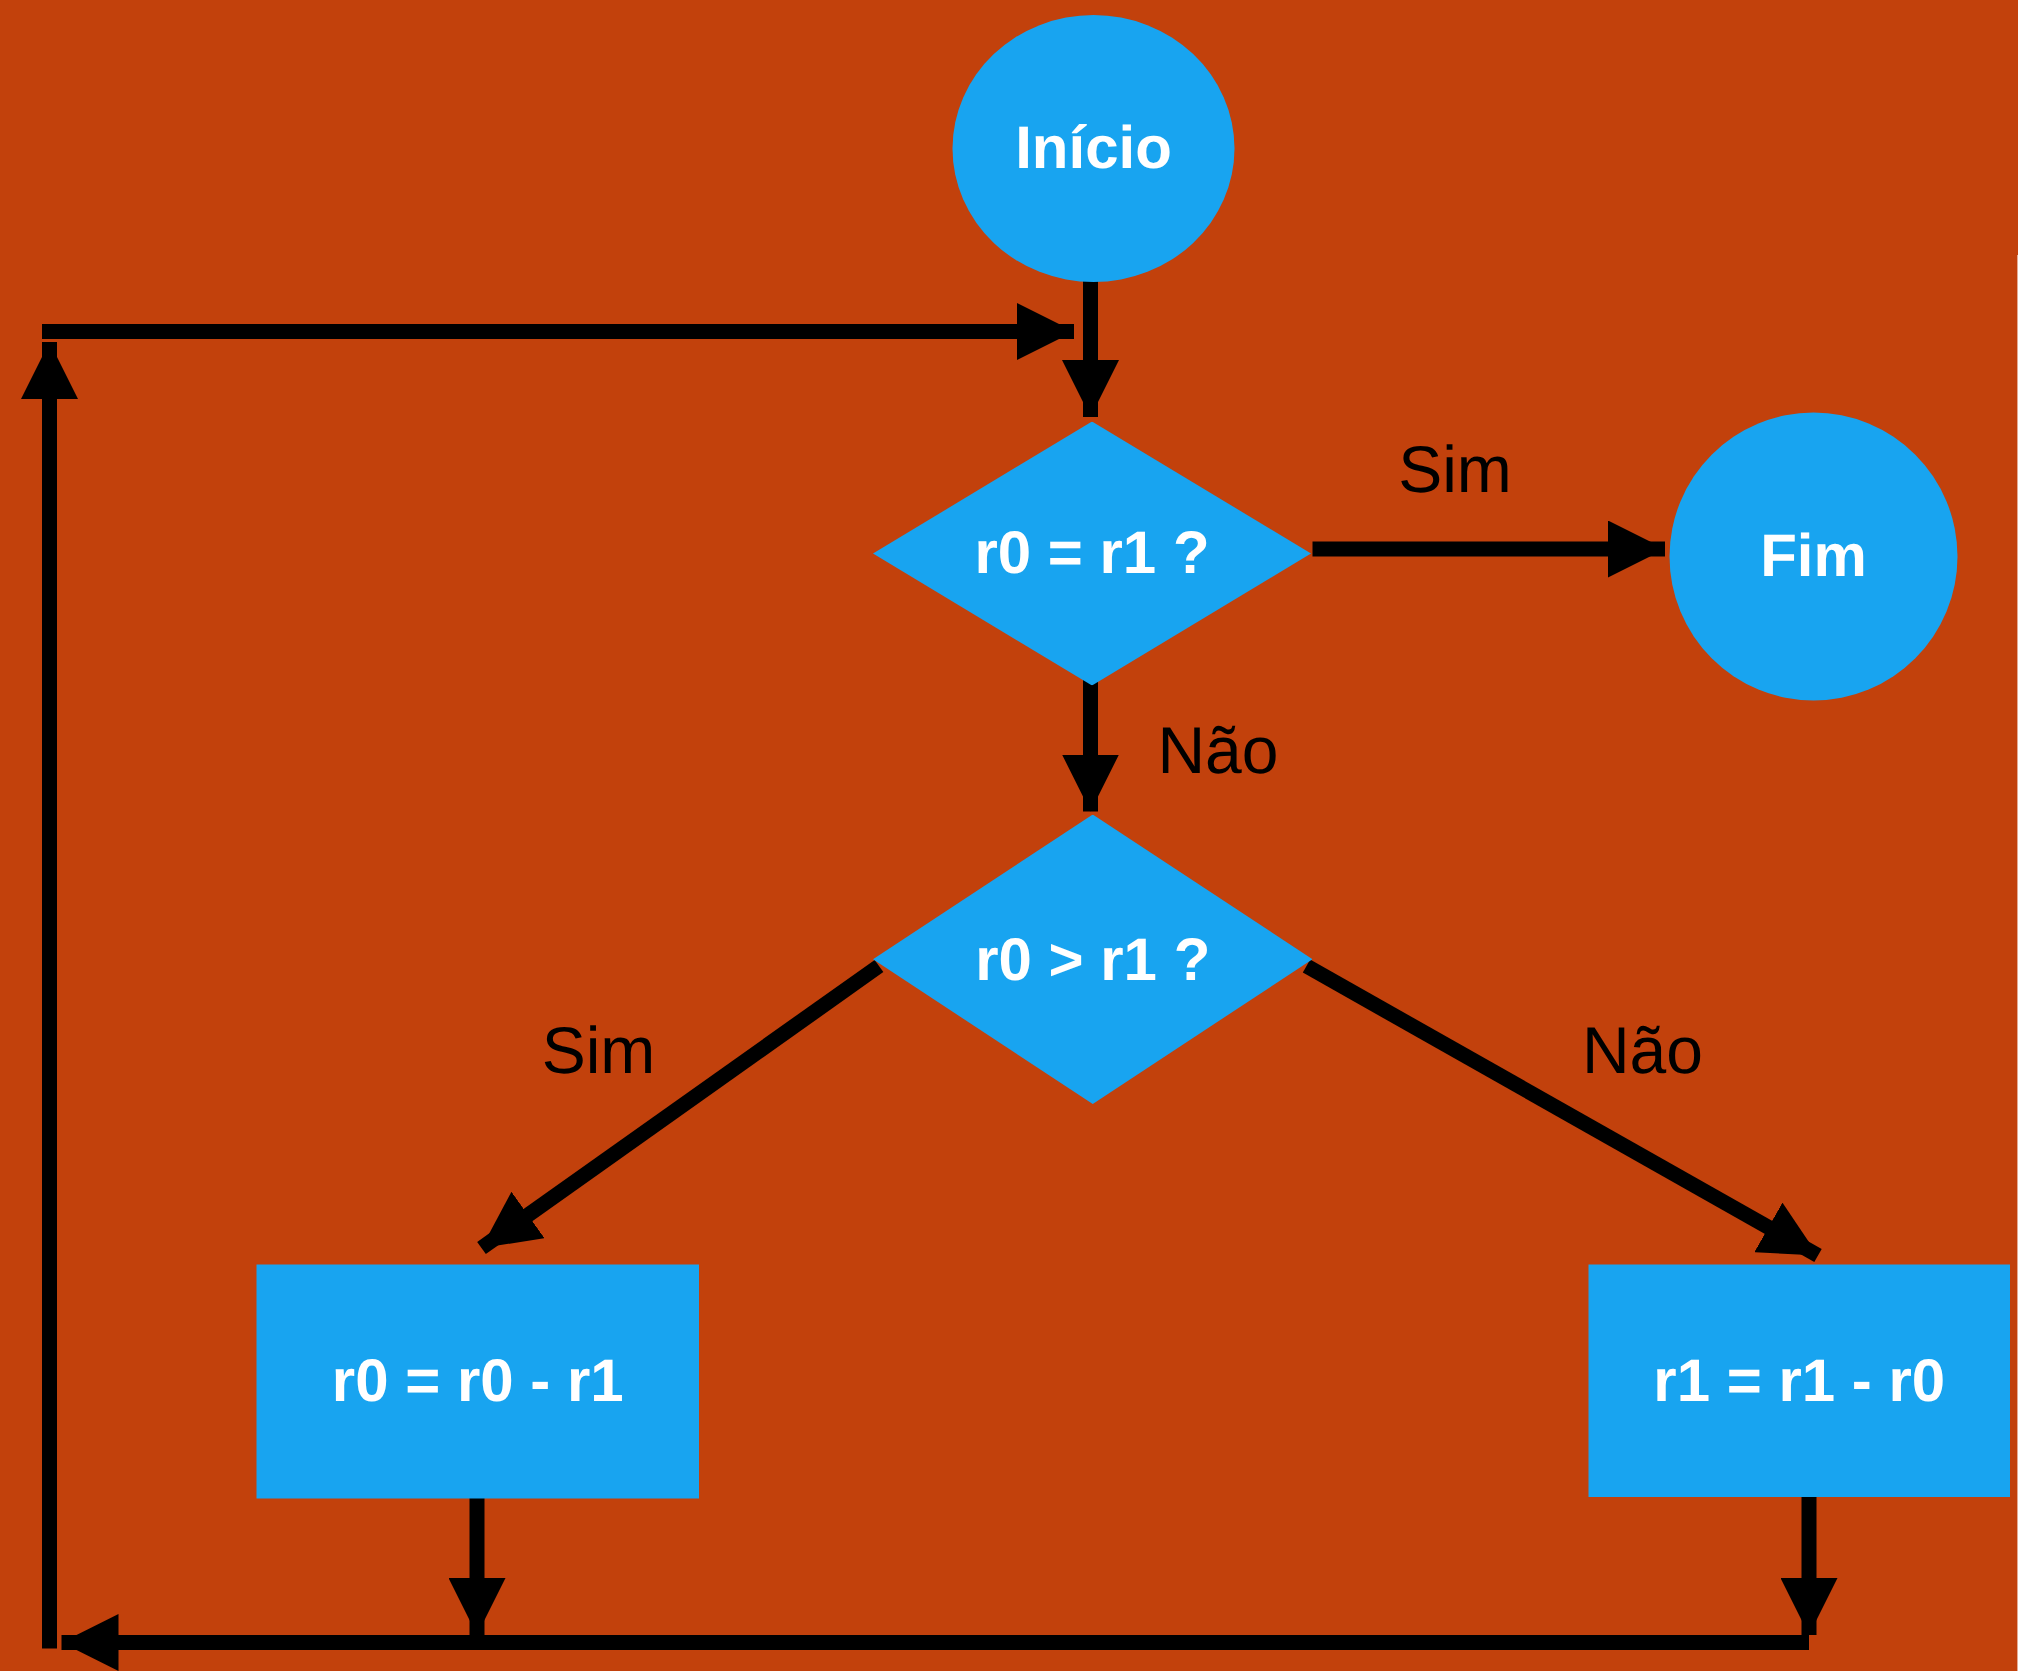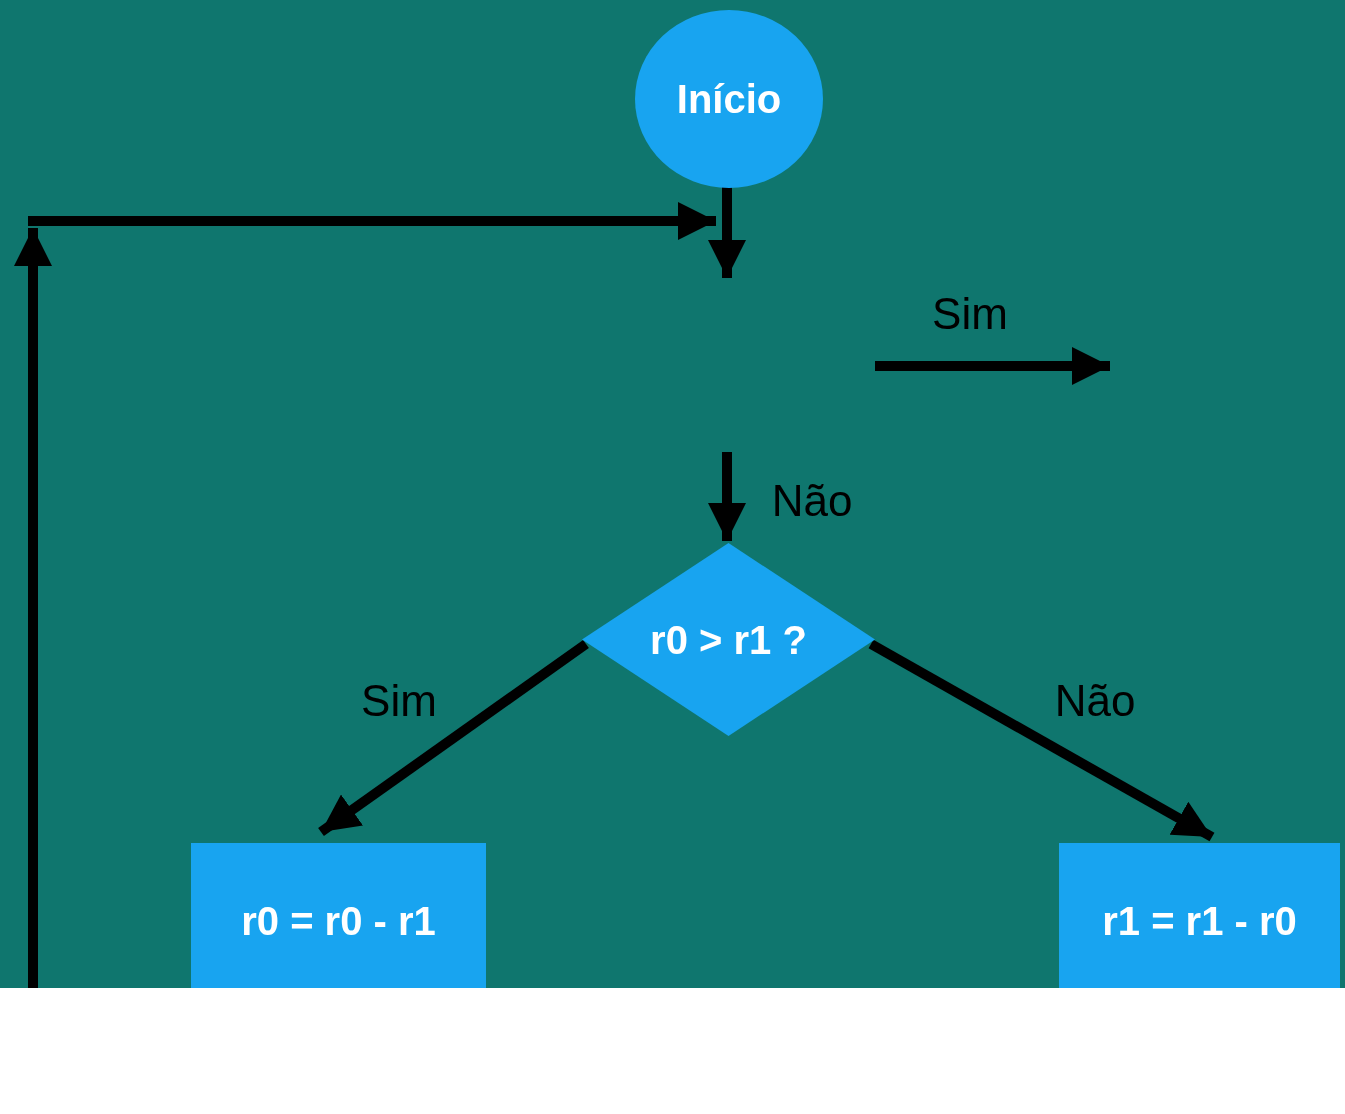--- a/index.html
+++ b/index.html
@@ -4,22 +4,22 @@
 <style>
   html, body {
     margin: 0;
     padding: 0;
     background: #ffffff;
     font-family: "Liberation Sans", sans-serif;
   }
   #canvas {
     position: relative;
     width: 1345px;
-    height: 988px;
-    background: #0f766e;
+    height: 1114px;
+    background: #c2410c;
     overflow: hidden;
   }
   #edges {
     position: absolute;
     left: 0;
     top: 0;
     width: 1345px;
     height: 1114px;
     z-index: 1;
   }
@@ -97,27 +97,33 @@
       <path d="M 1206 1095 L 41 1095" marker-end="url(#arrowhead)"></path>
 
       <path d="M 33 1099 L 33 228" marker-end="url(#arrowhead)"></path>
     </g>
   </svg>
 
   <div id="node-start" class="node circle" style="background: rgb(24, 164, 240); color: rgb(255, 255, 255);">
     <span>Início</span>
   </div>
 
+  <div id="node-dec1" class="node diamond" style="background: rgb(24, 164, 240); color: rgb(255, 255, 255);">
+    <span>r0 = r1 ?</span>
+  </div>
 
+  <div id="node-end" class="node circle" style="background: rgb(24, 164, 240); color: rgb(255, 255, 255);">
+    <span>Fim</span>
+  </div>
 
   <div id="node-dec2" class="node diamond" style="background: rgb(24, 164, 240); color: rgb(255, 255, 255); text-align: right;">
     <span>r0 &gt; r1 ?</span>
   </div>
 
-  <div id="node-proc-l" class="node rect" style="background: rgb(24, 164, 240); color: rgb(255, 255, 255); margin-left: 20px;">
+  <div id="node-proc-l" class="node rect" style="background: rgb(24, 164, 240); color: rgb(255, 255, 255);">
     <span>r0 = r0 - r1</span>
   </div>
 
   <div id="node-proc-r" class="node rect" style="background: rgb(24, 164, 240); color: rgb(255, 255, 255);">
     <span>r1 = r1 - r0</span>
   </div>
 
   <div id="label-equal-yes" class="edge-label" style="color: rgb(0, 0, 0);">Sim</div>
 
   <div id="label-equal-no" class="edge-label" style="color: rgb(0, 0, 0);">Não</div>

